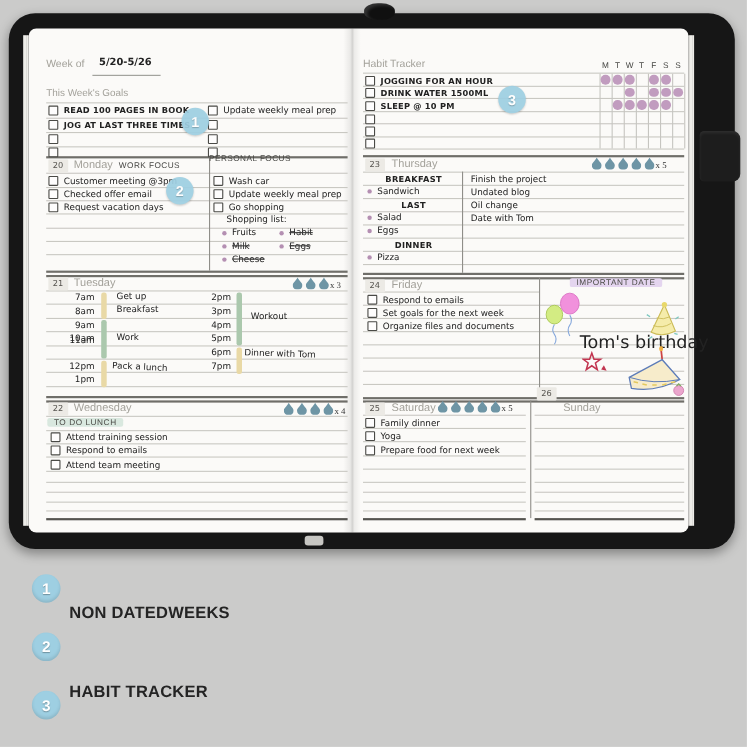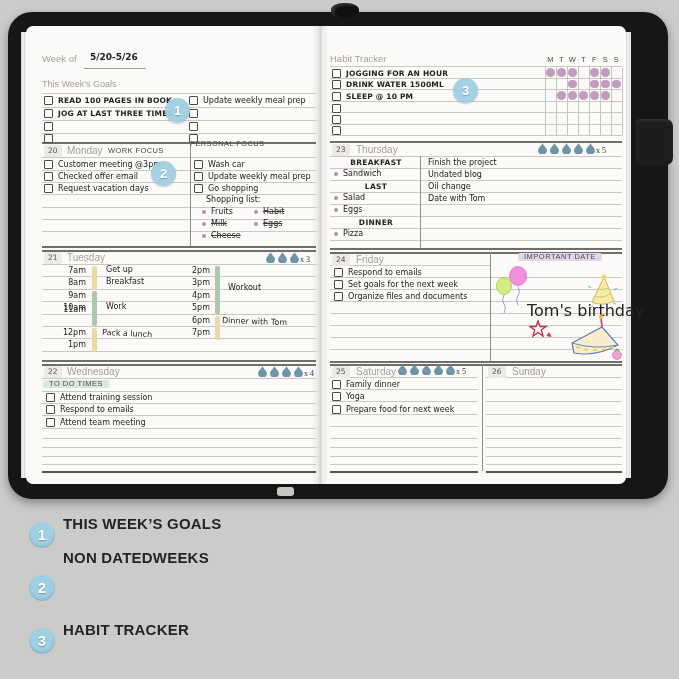--- a/index.html
+++ b/index.html
@@ -315,21 +315,21 @@
          <path d="M4.5 0C4.7 1.6 9 5.4 9 7.2A4.5 4.5 0 1 1 0 7.2C0 5.4 4.3 1.6 4.5 0Z" fill="#6e95a5"></path>
         </svg>
         <svg width="9" height="11" viewBox="0 0 9 11">
          <path d="M4.5 0C4.7 1.6 9 5.4 9 7.2A4.5 4.5 0 1 1 0 7.2C0 5.4 4.3 1.6 4.5 0Z" fill="#6e95a5"></path>
         </svg>
         <svg width="9" height="11" viewBox="0 0 9 11">
          <path d="M4.5 0C4.7 1.6 9 5.4 9 7.2A4.5 4.5 0 1 1 0 7.2C0 5.4 4.3 1.6 4.5 0Z" fill="#6e95a5"></path>
         </svg>
       </div>
     <span class="xcnt" style="left:304px;top:370px">x 4</span>
-    <span class="hl-label" style="left:43px;top:380px;background:var(--todo-highlight)">TO DO TIMES</span>
+    <span class="hl-label" style="left:43px;top:380px;background:var(--todo-highlight)">TO DO LUNCH</span>
     <div class="cb" style="left:46px;top:393px">
         <span class="box"></span>
         <span class="hw">Attend training session</span>
       </div>
     <div class="cb" style="left:46px;top:405px">
         <span class="box"></span>
         <span class="hw">Respond to emails</span>
       </div>
     <div class="cb" style="left:46px;top:418px">
         <span class="box"></span>
@@ -497,29 +497,28 @@
         <span class="hw">Family dinner</span>
       </div>
     <div class="cb" style="left:332px;top:392px">
         <span class="box"></span>
         <span class="hw">Yoga</span>
       </div>
     <div class="cb" style="left:332px;top:405px">
         <span class="box"></span>
         <span class="hw">Prepare food for next week</span>
       </div>
-    <span class="dnum" style="left:488px;top:366px">26</span>
+    <span class="dnum" style="left:488px;top:352px">26</span>
     <span class="dname" style="left:512px;top:367px">Sunday</span>
   </section>
 
   <div class="callout" style="left:165px;top:98px">1</div>
   <div class="callout" style="left:151px;top:161px">2</div>
   <div class="callout" style="left:453px;top:78px">3</div>
 
   <section class="abs" style="inset:0">
     <div class="lg-circle" style="left:29px;top:522px">1</div>
-    <span class="lg-title" style="left:63px;top:516px">THIS WEEK’S GOALS</span>
     <div class="lg-circle" style="left:29px;top:575px">2</div>
     <span class="lg-title" style="left:63px;top:550px">NON DATEDWEEKS</span>
     <div class="lg-circle" style="left:29px;top:628px">3</div>
     <span class="lg-title" style="left:63px;top:622px">HABIT TRACKER</span>
   </section>
 </div>
 
 </body></html>

